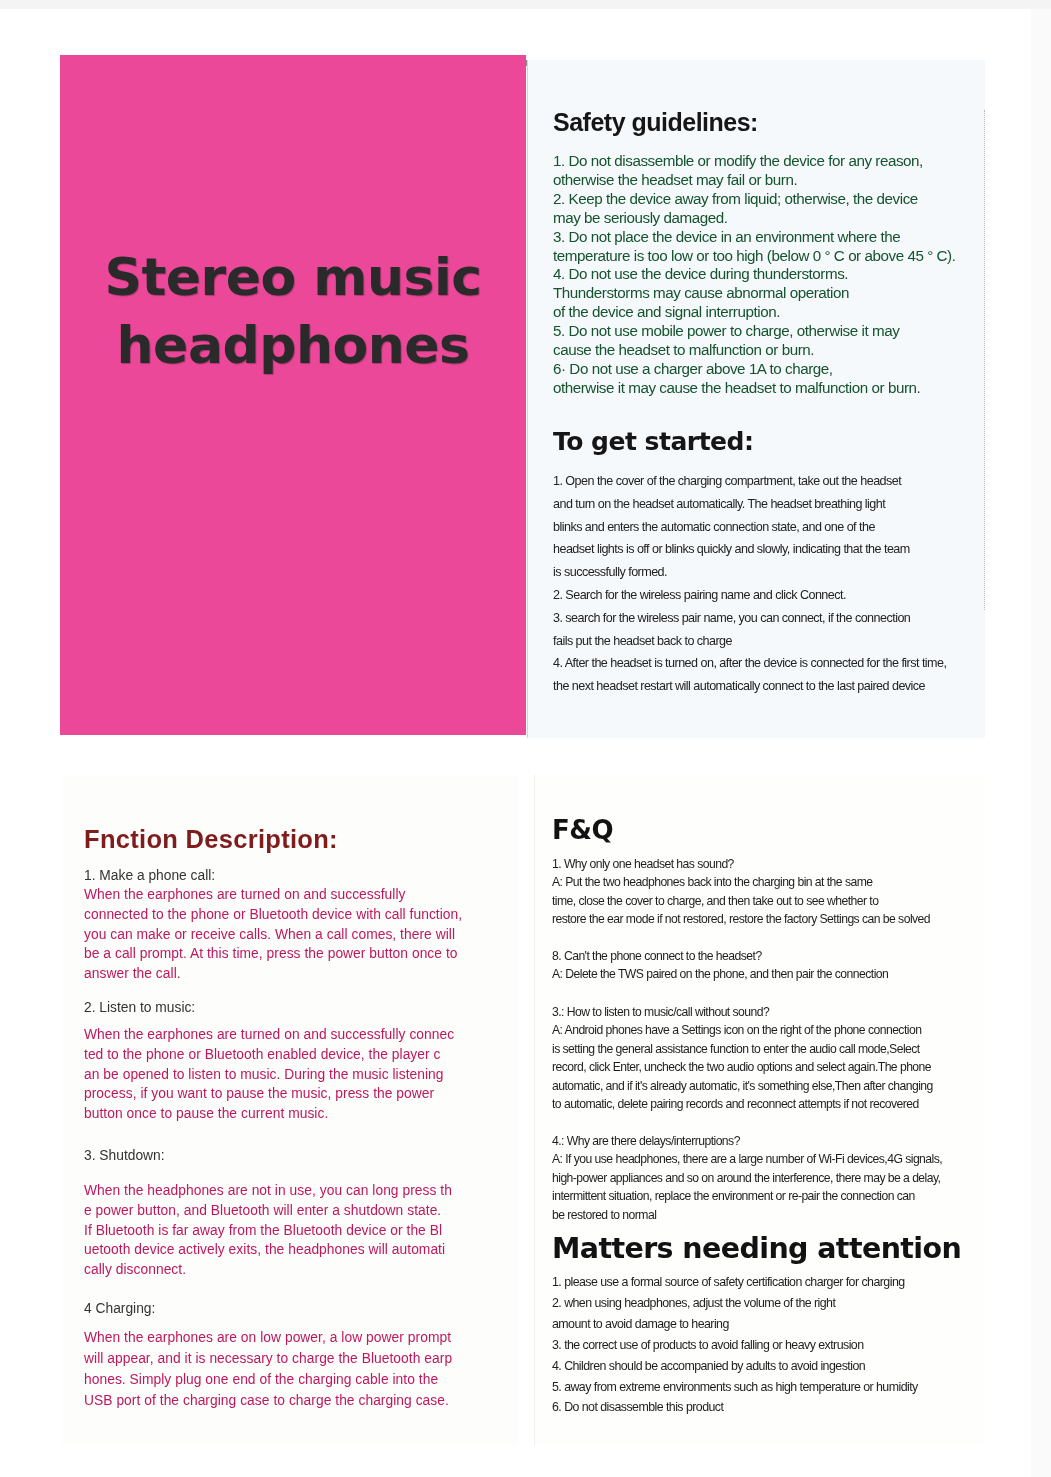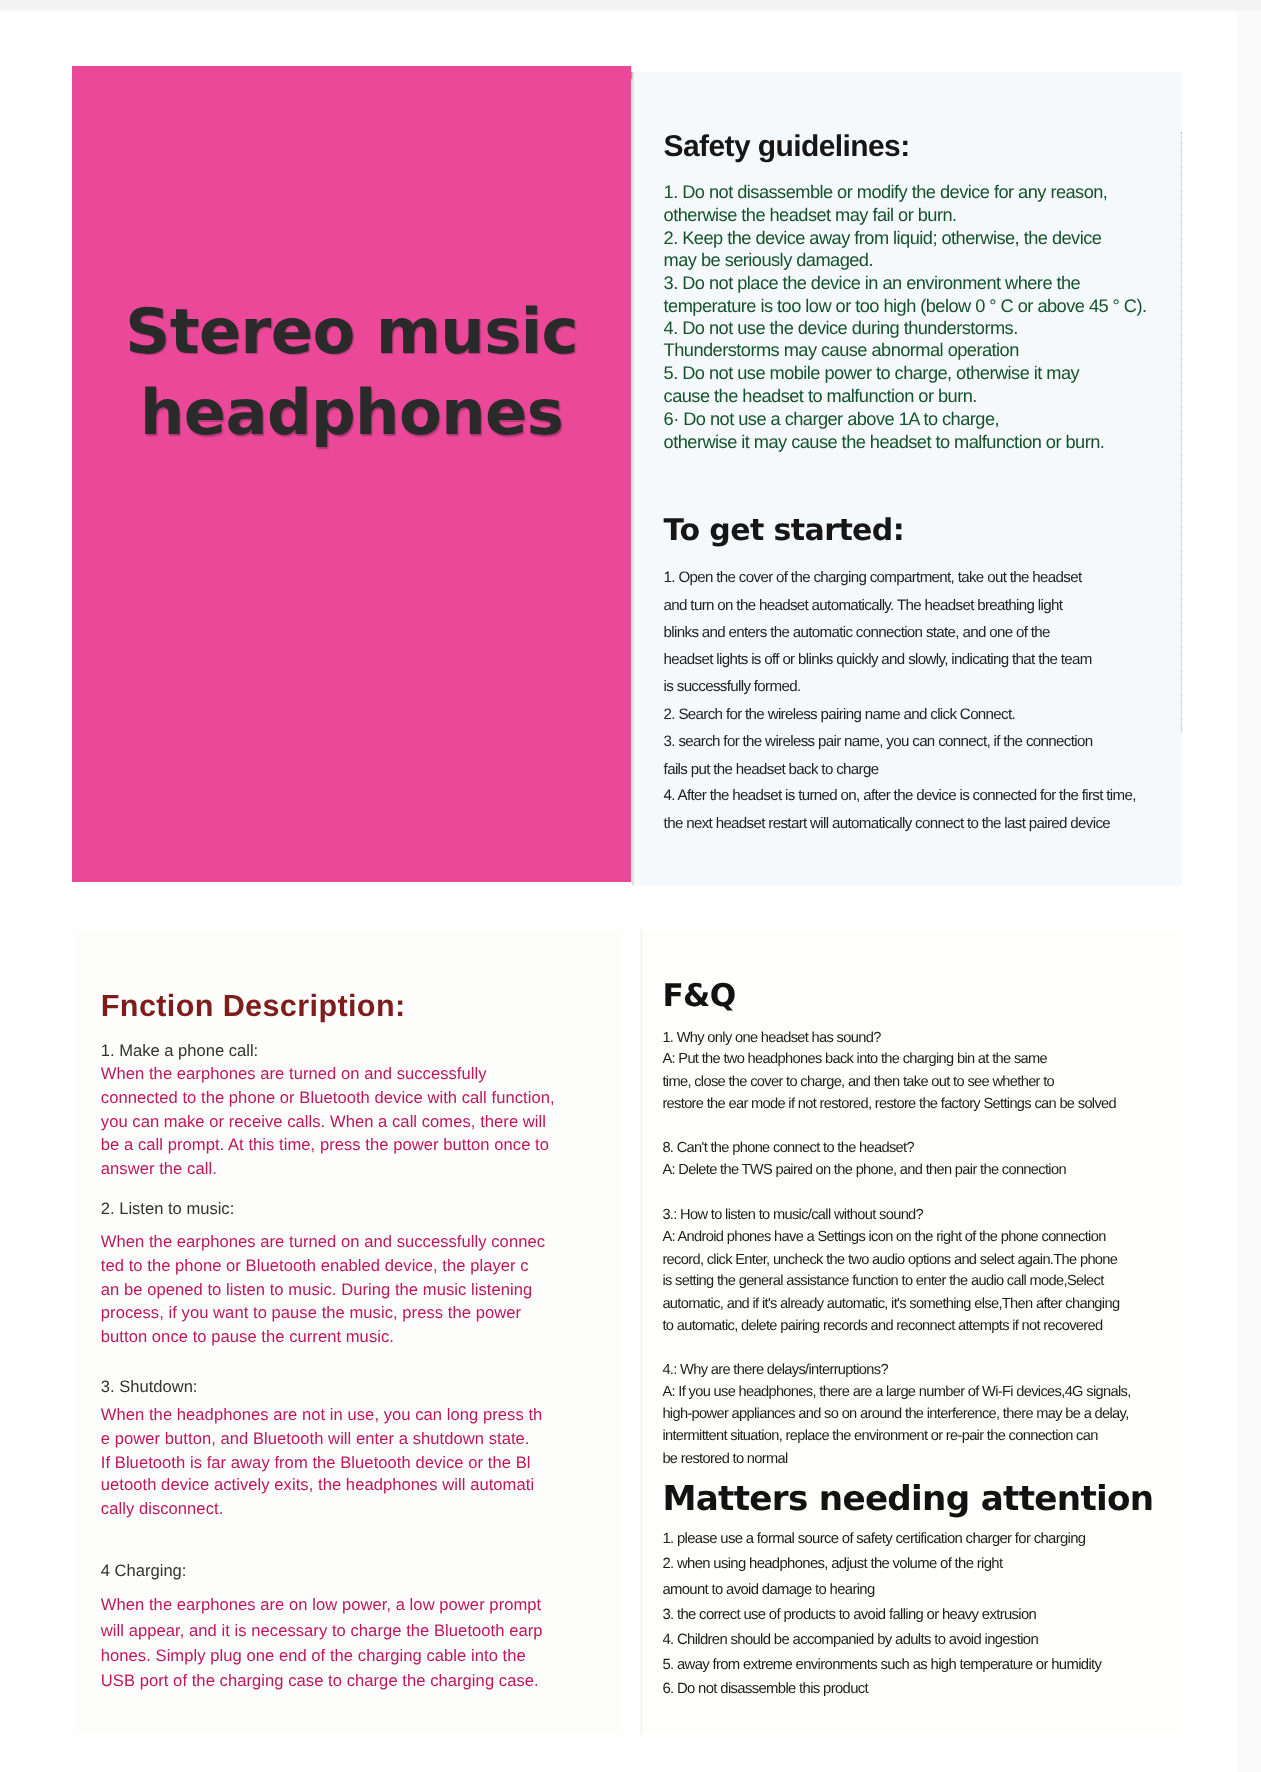--- a/index.html
+++ b/index.html
@@ -135,20 +135,21 @@
   <h2 class="h-safety">Safety guidelines:</h2>
   <div class="safety-body">
     <div>1. Do not disassemble or modify the device for any reason,</div>
     <div>otherwise the headset may fail or burn.</div>
     <div>2. Keep the device away from liquid; otherwise, the device</div>
     <div>may be seriously damaged.</div>
     <div>3. Do not place the device in an environment where the</div>
     <div>temperature is too low or too high (below 0 ° C or above 45 ° C).</div>
     <div>4. Do not use the device during thunderstorms.</div>
     <div>Thunderstorms may cause abnormal operation</div>
+    <div>of the device and signal interruption.</div>
     <div>5. Do not use mobile power to charge, otherwise it may</div>
     <div>cause the headset to malfunction or burn.</div>
     <div>6· Do not use a charger above 1A to charge,</div>
     <div>otherwise it may cause the headset to malfunction or burn.</div>
   </div>
 
   <h2 class="h-started">To get started:</h2>
   <div class="started-body">
     <div>1. Open the cover of the charging compartment, take out the headset</div>
     <div>and turn on the headset automatically. The headset breathing light</div>
@@ -179,21 +180,21 @@
   <div class="func-sec" style="top:224px">
     <div class="func-head" style="margin-bottom:8px">2. Listen to music:</div>
     <div class="func-text">When the earphones are turned on and successfully connec</div>
     <div class="func-text">ted to the phone or Bluetooth enabled device,   the player c</div>
     <div class="func-text">an be opened to listen to music. During  the music listening</div>
     <div class="func-text">process, if you want to pause the music, press the power</div>
     <div class="func-text">button once to pause the current music.</div>
   </div>
 
   <div class="func-sec" style="top:372px">
-    <div class="func-head" style="margin-bottom:4px">3. Shutdown:</div>
+    <div class="func-head" style="margin-bottom:16px">3. Shutdown:</div>
     <div class="func-text">When the headphones are not in use, you can long press th</div>
     <div class="func-text">e power button, and Bluetooth will enter a shutdown state.</div>
     <div class="func-text">If Bluetooth is far away from the Bluetooth device or the Bl</div>
     <div class="func-text">uetooth device actively exits, the headphones will automati</div>
     <div class="func-text">cally disconnect.</div>
   </div>
 
   <div class="func-sec" style="top:525px">
     <div class="func-head" style="margin-bottom:9px">4 Charging:</div>
     <div class="func-text" style="line-height:21px">When the earphones are on low power, a low power prompt</div>
@@ -214,22 +215,22 @@
   </div>
 
   <div class="faq-block" style="top:172px">
     <div>8. Can't the phone connect to the headset?</div>
     <div>A: Delete the TWS paired on the phone, and then pair the connection</div>
   </div>
 
   <div class="faq-block" style="top:228px">
     <div>3.: How to listen to music/call without sound?</div>
     <div>A: Android phones have a Settings icon on the right of the phone connection</div>
+    <div>is setting the general assistance function to enter the audio call mode,Select</div>
     <div>record, click Enter, uncheck the two audio options and select again.The phone</div>
-    <div>is setting the general assistance function to enter the audio call mode,Select</div>
     <div>automatic, and if it's already automatic, it's something else,Then after changing</div>
     <div>to automatic, delete pairing records and reconnect attempts if not recovered</div>
   </div>
 
   <div class="faq-block" style="top:357px">
     <div>4.: Why are there delays/interruptions?</div>
     <div>A: If you use headphones, there are a large number of Wi-Fi devices,4G signals,</div>
     <div> high-power appliances and so on around the interference, there may be a delay,</div>
     <div>intermittent situation, replace the environment or re-pair the connection can</div>
     <div>be restored to normal</div>

